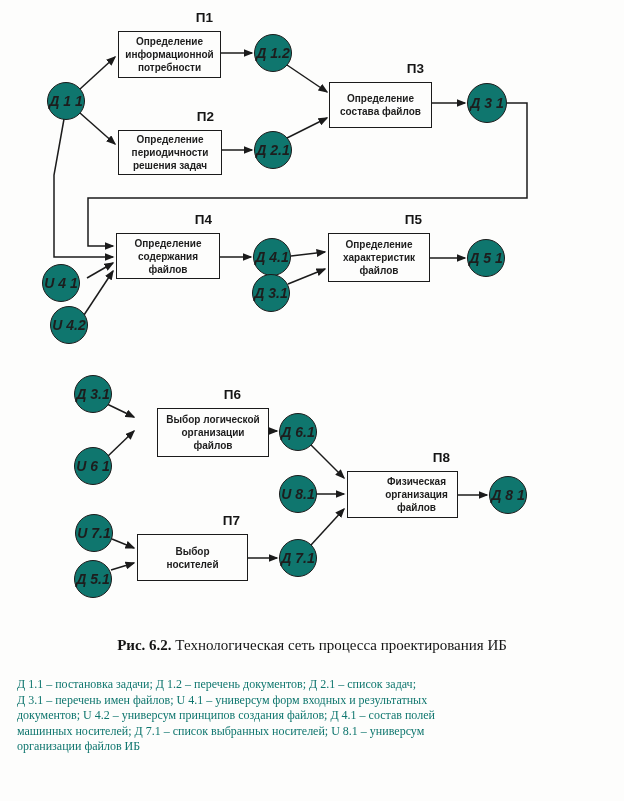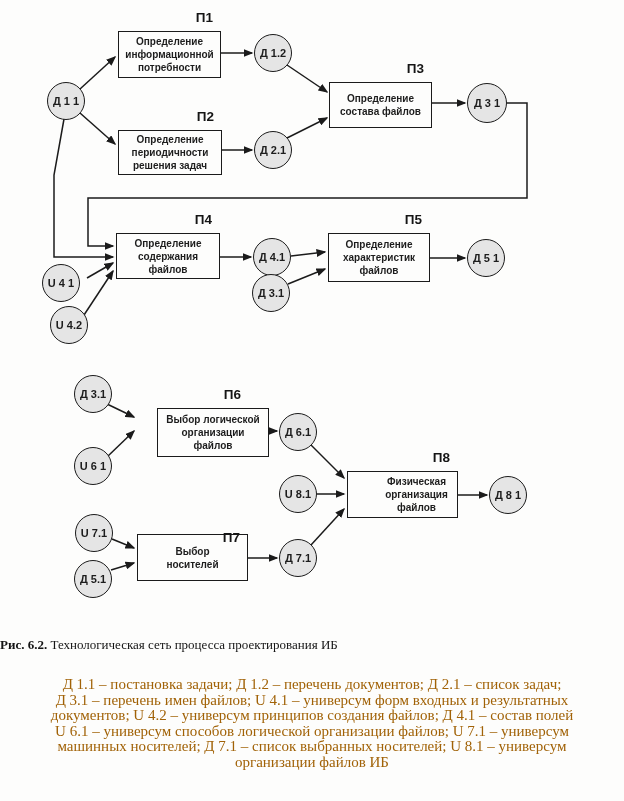--- a/index.html
+++ b/index.html
@@ -26,38 +26,39 @@
     text-align:center;white-space:pre-line;color:#1d1d1d;
   }
   .box-tag{
     position:absolute;
     font-size:13.5px;font-weight:bold;color:#151515;
     text-align:right;
   }
   .circle{
     position:absolute;
     border:1.6px solid #1b1b1b;border-radius:50%;
-    background:#e5e5e5;
+    background:#0f766e;
     display:flex;align-items:center;justify-content:center;
     box-sizing:border-box;
-    font-size:11px;font-weight:bold;color:#1d1d1d;
+    font-size:14px;font-weight:bold;color:#1d1d1d;
     white-space:nowrap;
+    font-style:italic;
   }
   .caption{
     position:absolute;left:0;top:636px;width:624px;
-    text-align:left;
+    text-align:center;
     font-family:"Liberation Serif", serif;
-    font-size:13px;line-height:18px;color:#141414;
+    font-size:15px;line-height:18px;color:#141414;
   }
   .caption .bold{font-weight:bold;}
   .legend{
     position:absolute;left:17px;top:677px;width:590px;
-    text-align:center;
+    text-align:left;
     font-family:"Liberation Serif", serif;
-    font-size:15px;line-height:15.5px;color:#a16207;
+    font-size:12px;line-height:15.5px;color:#0f766e;
   }
   .legend-line{white-space:nowrap;}
 </style>
 </head>
 <body>
 
 <div class="page">
 
   <svg class="edges-svg" id="edges-svg" viewBox="0 0 624 625" xmlns="http://www.w3.org/2000/svg">
     <defs>
@@ -127,21 +128,21 @@
       <div class="box" style="left: 137px; top: 408px; width: 112px; height: 49px; margin-left: 20px;">
         <div class="box-label">Выбор логической
 организации
 файлов</div>
       </div>
       <div class="box-tag" style="left: 137px; top: 387px; width: 104px;">П6</div>
       <div class="box" style="left: 137px; top: 534px; width: 111px; height: 47px;">
         <div class="box-label">Выбор
 носителей</div>
       </div>
-      <div class="box-tag" style="left: 137px; top: 530px; width: 103px; text-align: right;">П7</div>
+      <div class="box-tag" style="left: 137px; top: 513px; width: 103px; text-align: right;">П7</div>
       <div class="box" style="left: 347px; top: 471px; width: 111px; height: 47px; padding-left: 28px;">
         <div class="box-label">Физическая
 организация
 файлов</div>
       </div>
       <div class="box-tag" style="left: 347px; top: 450px; width: 103px;">П8</div>
       <div class="circle" style="left: 47px; top: 82px; width: 38px; height: 38px;">Д 1 1</div>
       <div class="circle" style="left: 254px; top: 34px; width: 38px; height: 38px;">Д 1.2</div>
       <div class="circle" style="left: 254px; top: 131px; width: 38px; height: 38px;">Д 2.1</div>
       <div class="circle" style="left: 467px; top: 83px; width: 40px; height: 40px;">Д 3 1</div>
@@ -161,18 +162,17 @@
     </div>
 
   <div class="caption">
     <div><span class="bold">Рис. 6.2.</span><span> </span><span>Технологическая сеть процесса проектирования ИБ</span></div>
   </div>
 
   <div class="legend" id="legend">
       <div class="legend-line">Д 1.1 – постановка задачи; Д 1.2 – перечень документов; Д 2.1 – список задач;</div>
       <div class="legend-line">Д 3.1 – перечень имен файлов; U 4.1 – универсум форм входных и результатных</div>
       <div class="legend-line">документов; U 4.2 – универсум принципов создания файлов; Д 4.1 – состав полей</div>
-      <div class="legend-line">U 6.1 – универсум способов логической организации файлов; U 7.1 – универсум</div>
       <div class="legend-line">машинных носителей; Д 7.1 – список выбранных носителей; U 8.1 – универсум</div>
       <div class="legend-line">организации файлов ИБ</div>
     </div>
 
 </div>
 
 </body></html>

